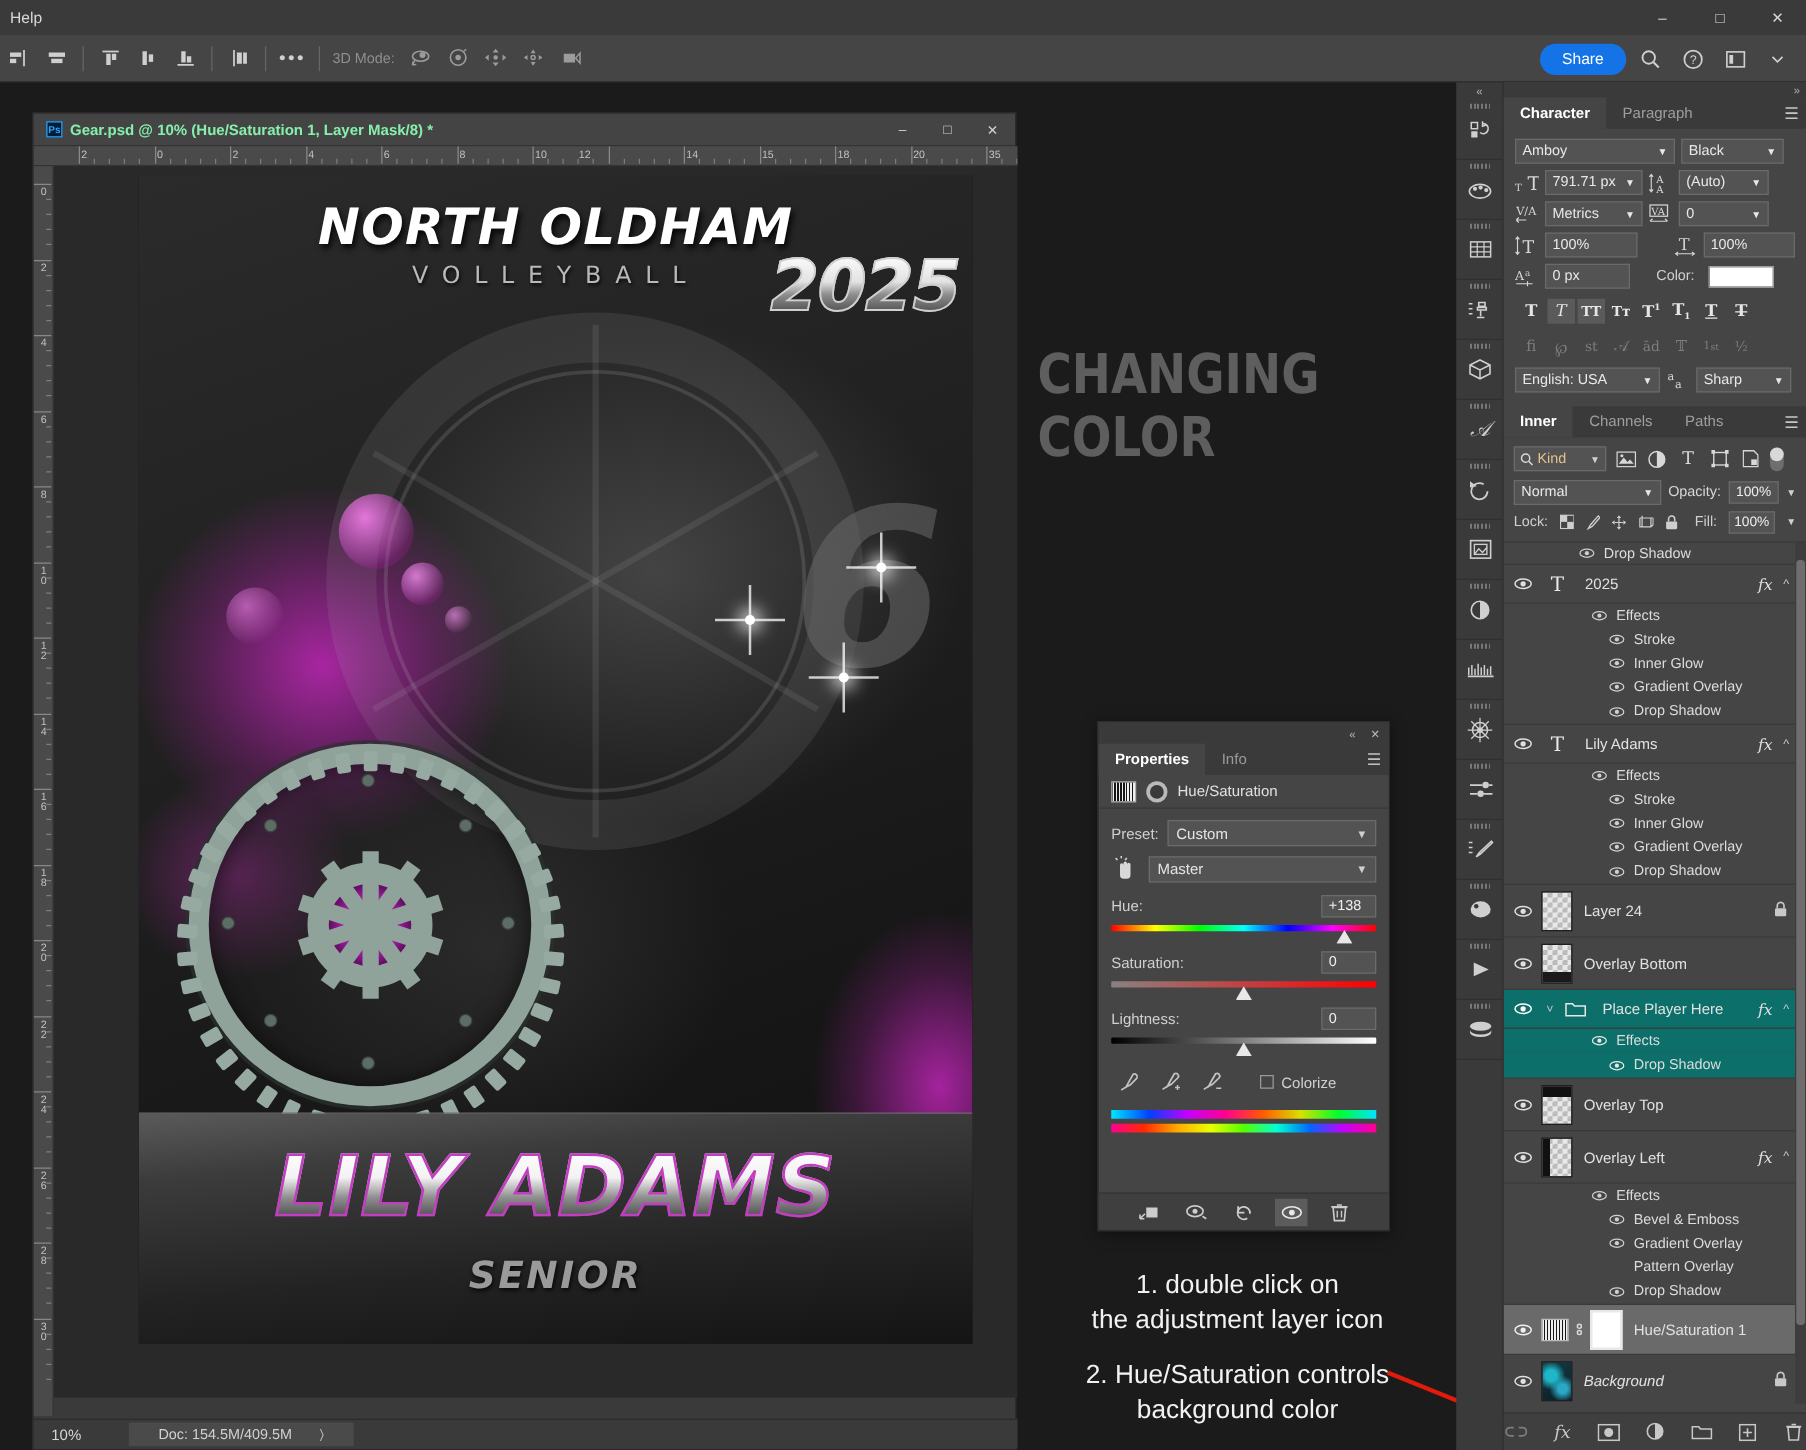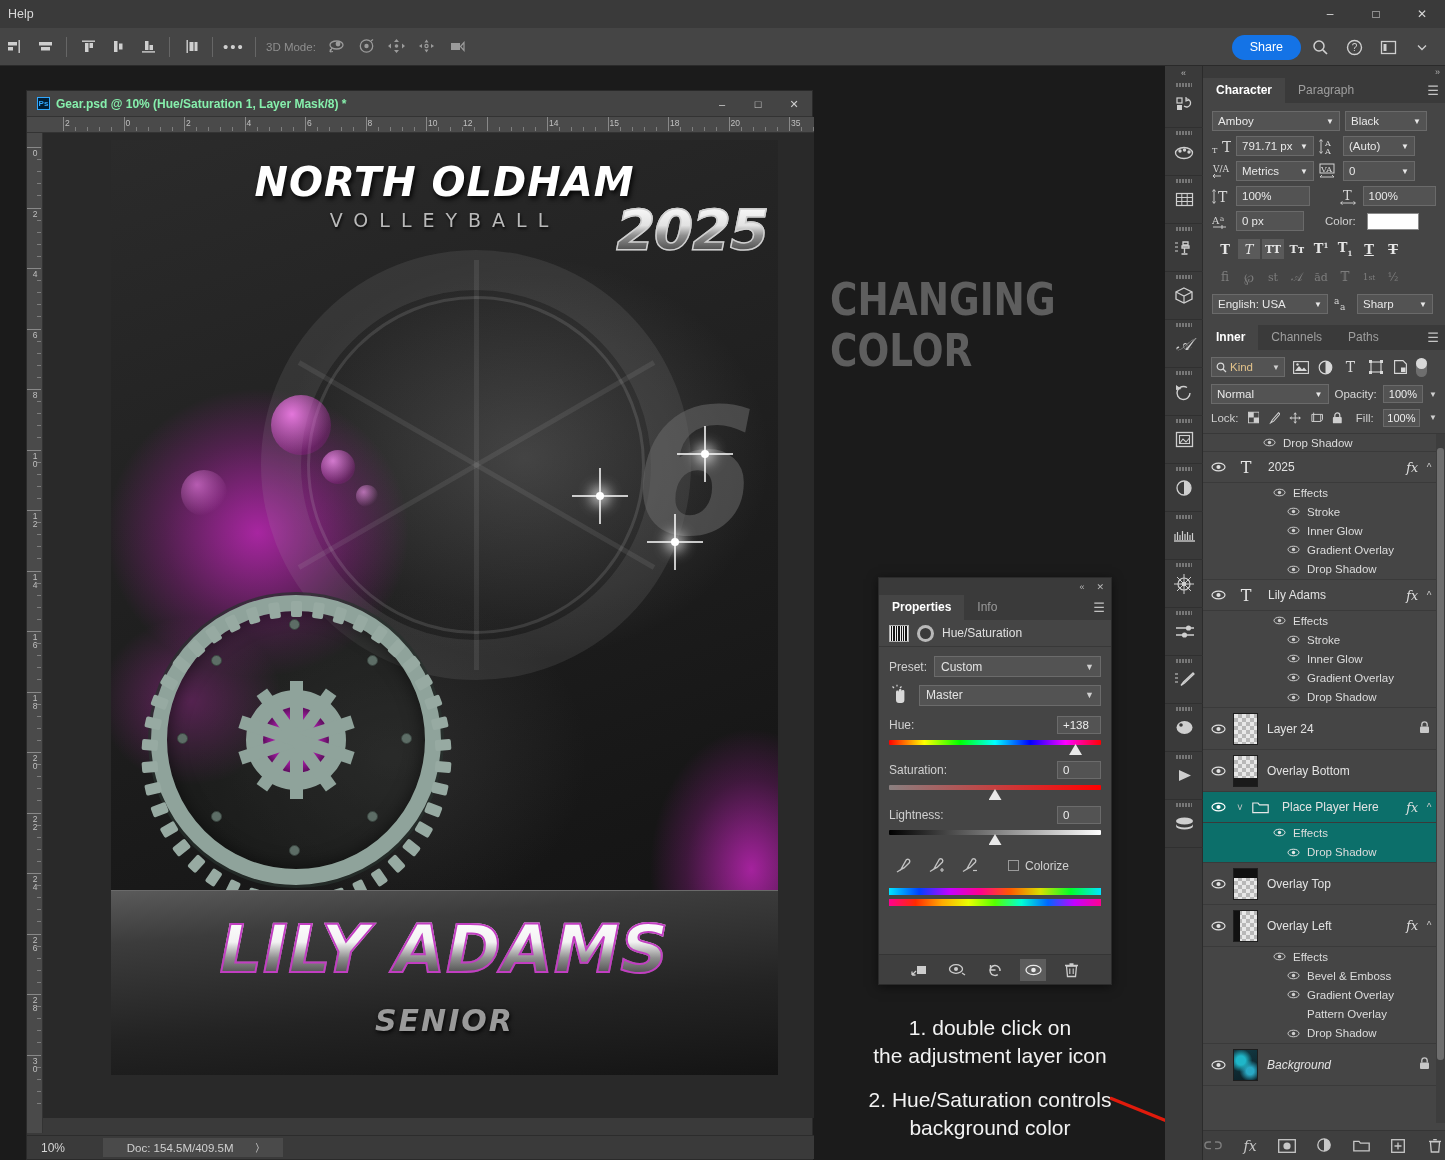--- a/index.html
+++ b/index.html
@@ -1414,20 +1414,35 @@
           <span class="en" style="margin-left:7px;">Pattern Overlay</span>
         </div>
         <div class="erow" style="padding-left:84px;border-bottom:1px solid #3a3a3a;height:21px;">
           <svg width="13" height="9" viewBox="0 0 13 9">
               <ellipse cx="6.5" cy="4.5" rx="5.5" ry="3.3" fill="none" stroke="#cfcfcf" stroke-width="1"></ellipse>
               <circle cx="6.5" cy="4.5" r="1.7" fill="#cfcfcf"></circle>
             </svg>
           <span class="en" style="margin-left:7px;">Drop Shadow</span>
         </div>
 
+        <div class="lrow selgray" style="height:40px;">
+          <div class="eye">
+            <svg width="15" height="10" viewBox="0 0 15 10">
+                <ellipse cx="7.5" cy="5" rx="6.5" ry="3.8" fill="none" stroke="#f0f0f0" stroke-width="1.2"></ellipse>
+                <circle cx="7.5" cy="5" r="2.1" fill="#f0f0f0"></circle>
+              </svg>
+          </div>
+          <div style="width:22px;height:18px;border:1px solid #bbb;flex:none;background:repeating-linear-gradient(90deg,#efefef 0 1px,#151515 1px 2.4px);"></div>
+          <svg width="11" height="15" viewBox="0 0 11 15" style="margin:0 3px;flex:none;">
+              <path d="M4 4 a2 2 0 0 1 3 0 l0 2 a2 2 0 0 1 -3 0 Z M4 9 a2 2 0 0 1 3 0 l0 2 a2 2 0 0 1 -3 0 Z" fill="none" stroke="#d8d8d8" stroke-width="1.2"></path>
+            </svg>
+          <div style="width:26px;height:32px;background:#fff;border:2px solid #e8e8e8;flex:none;"></div>
+          <div class="lname">Hue/Saturation 1</div>
+          <div style="width:9px;"></div>
+        </div>
 
         <div class="lrow" style="height:42px;">
           <div class="eye">
             <svg width="15" height="10" viewBox="0 0 15 10">
                 <ellipse cx="7.5" cy="5" rx="6.5" ry="3.8" fill="none" stroke="#e0e0e0" stroke-width="1.2"></ellipse>
                 <circle cx="7.5" cy="5" r="2.1" fill="#e0e0e0"></circle>
               </svg>
           </div>
           <div class="thumb" style="height:32px;width:25px;background:
               radial-gradient(circle at 30% 35%, #1fb6c8 0 18%, transparent 45%),

